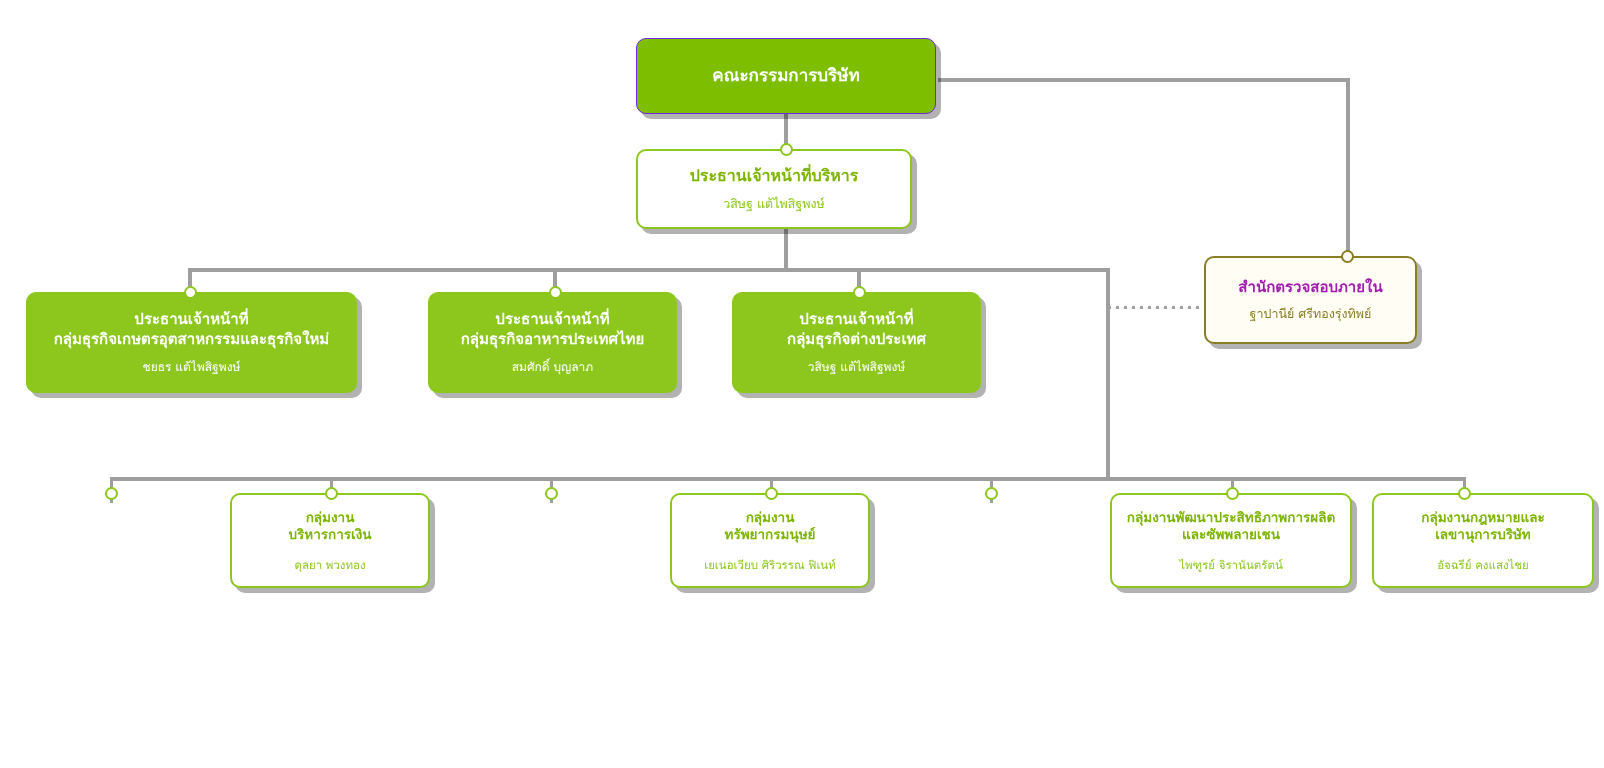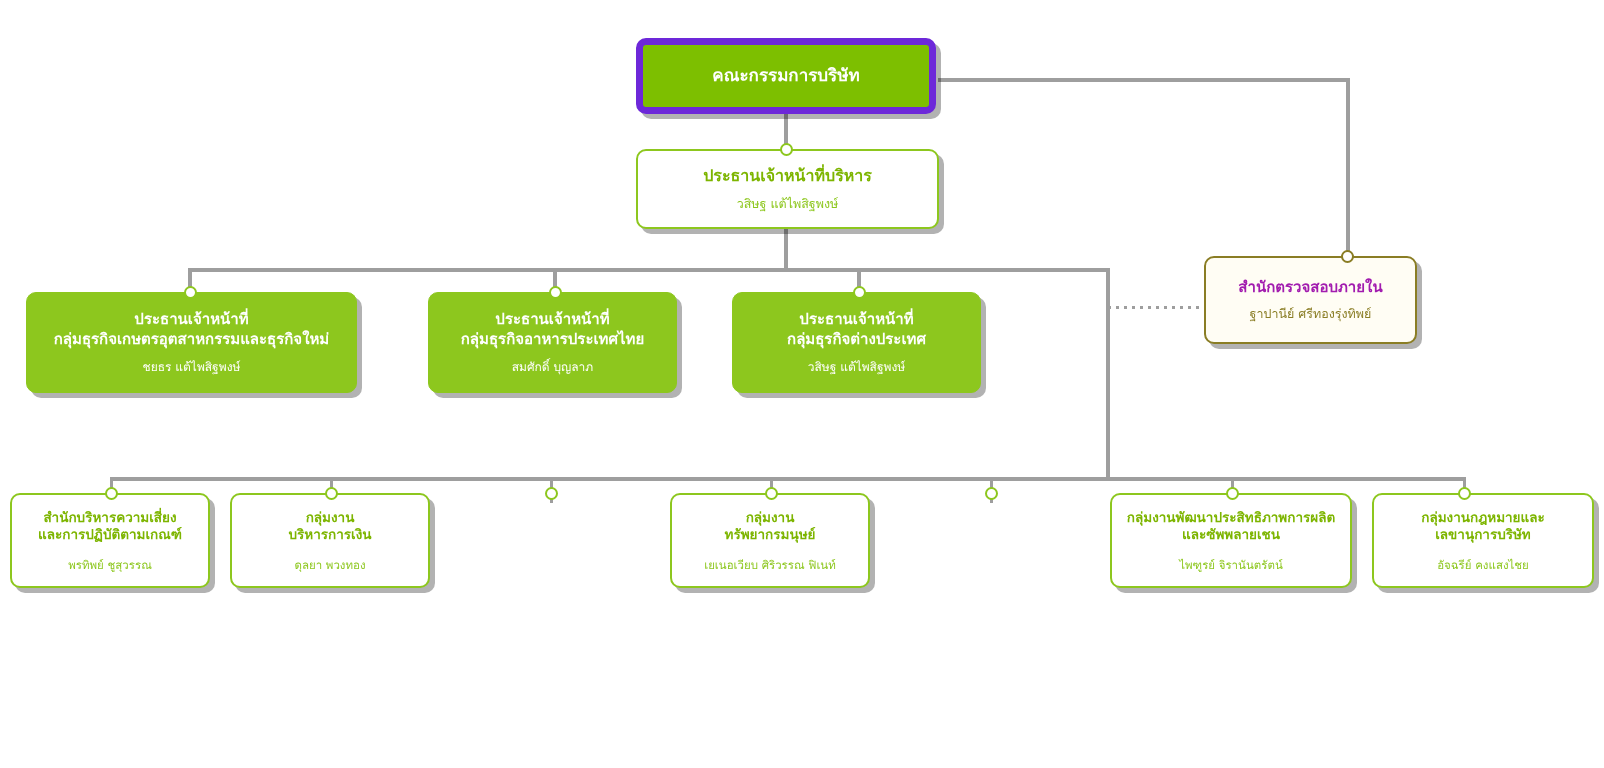--- a/index.html
+++ b/index.html
@@ -53,21 +53,21 @@
   }
 
   
   .node.filled {
     background: #8dc71e;
     border: 1px solid #8dc71e;
     color: #ffffff;
   }
   .node.filled.dark {
     background: #7dbf00;
-    border: 7px solid #6d28d9;
+    border: 1px solid #6d28d9;
   }
   .node.filled .title { color: #ffffff; }
   .node.filled .person { color: #ffffff; }
 
   
   .node.outlined {
     background: #ffffff;
     border: 2px solid #8dc71e;
   }
   .node.outlined .title { color: #7db500; }
@@ -132,21 +132,21 @@
   <div class="line" style="left:770px; top:477px; width:3px; height:26px;"></div>
   <div class="line" style="left:990px; top:477px; width:3px; height:26px;"></div>
   <div class="line" style="left:1231px; top:477px; width:3px; height:26px;"></div>
   <div class="line" style="left:1463px; top:477px; width:3px; height:26px;"></div>
 
   <div class="node filled dark t-board" style="left:636px; top:38px; width:300px; height:76px;">
     <div class="title">คณะกรรมการบริษัท</div>
   </div>
 
   <div class="knob" style="left:780px; top:143px;"></div>
-  <div class="node outlined t-ceo" style="left:636px; top:149px; width:303px; height:80px;">
+  <div class="node outlined t-ceo" style="left:636px; top:149px; width:276px; height:80px;">
     <div class="title">ประธานเจ้าหน้าที่บริหาร</div>
     <div class="person">วสิษฐ แต้ไพสิฐพงษ์</div>
   </div>
 
   <div class="knob gold" style="left:1341px; top:250px;"></div>
   <div class="node gold t-audit" style="left:1204px; top:256px; width:213px; height:88px;">
     <div class="title">สำนักตรวจสอบภายใน</div>
     <div class="person">ฐาปานีย์ ศรีทองรุ่งทิพย์</div>
   </div>
 
@@ -165,25 +165,20 @@
   </div>
 
   <div class="knob" style="left:853px; top:286px;"></div>
   <div class="node filled t-exec" style="left:732px; top:292px; width:249px; height:101px;">
     <div class="title">ประธานเจ้าหน้าที่
 กลุ่มธุรกิจต่างประเทศ</div>
     <div class="person">วสิษฐ แต้ไพสิฐพงษ์</div>
   </div>
 
   <div class="knob" style="left:105px; top:487px;"></div>
-  <div class="node outlined t-unit" style="left:10px; top:493px; width:200px; height:95px;">
-    <div class="title">สำนักบริหารความเสี่ยง
-และการปฏิบัติตามเกณฑ์</div>
-    <div class="person">พรทิพย์ ชูสุวรรณ</div>
-  </div>
 
   <div class="knob" style="left:325px; top:487px;"></div>
   <div class="node outlined t-unit" style="left:230px; top:493px; width:200px; height:95px;">
     <div class="title">กลุ่มงาน
 บริหารการเงิน</div>
     <div class="person">ดุลยา พวงทอง</div>
   </div>
 
   <div class="knob" style="left:545px; top:487px;"></div>
 

